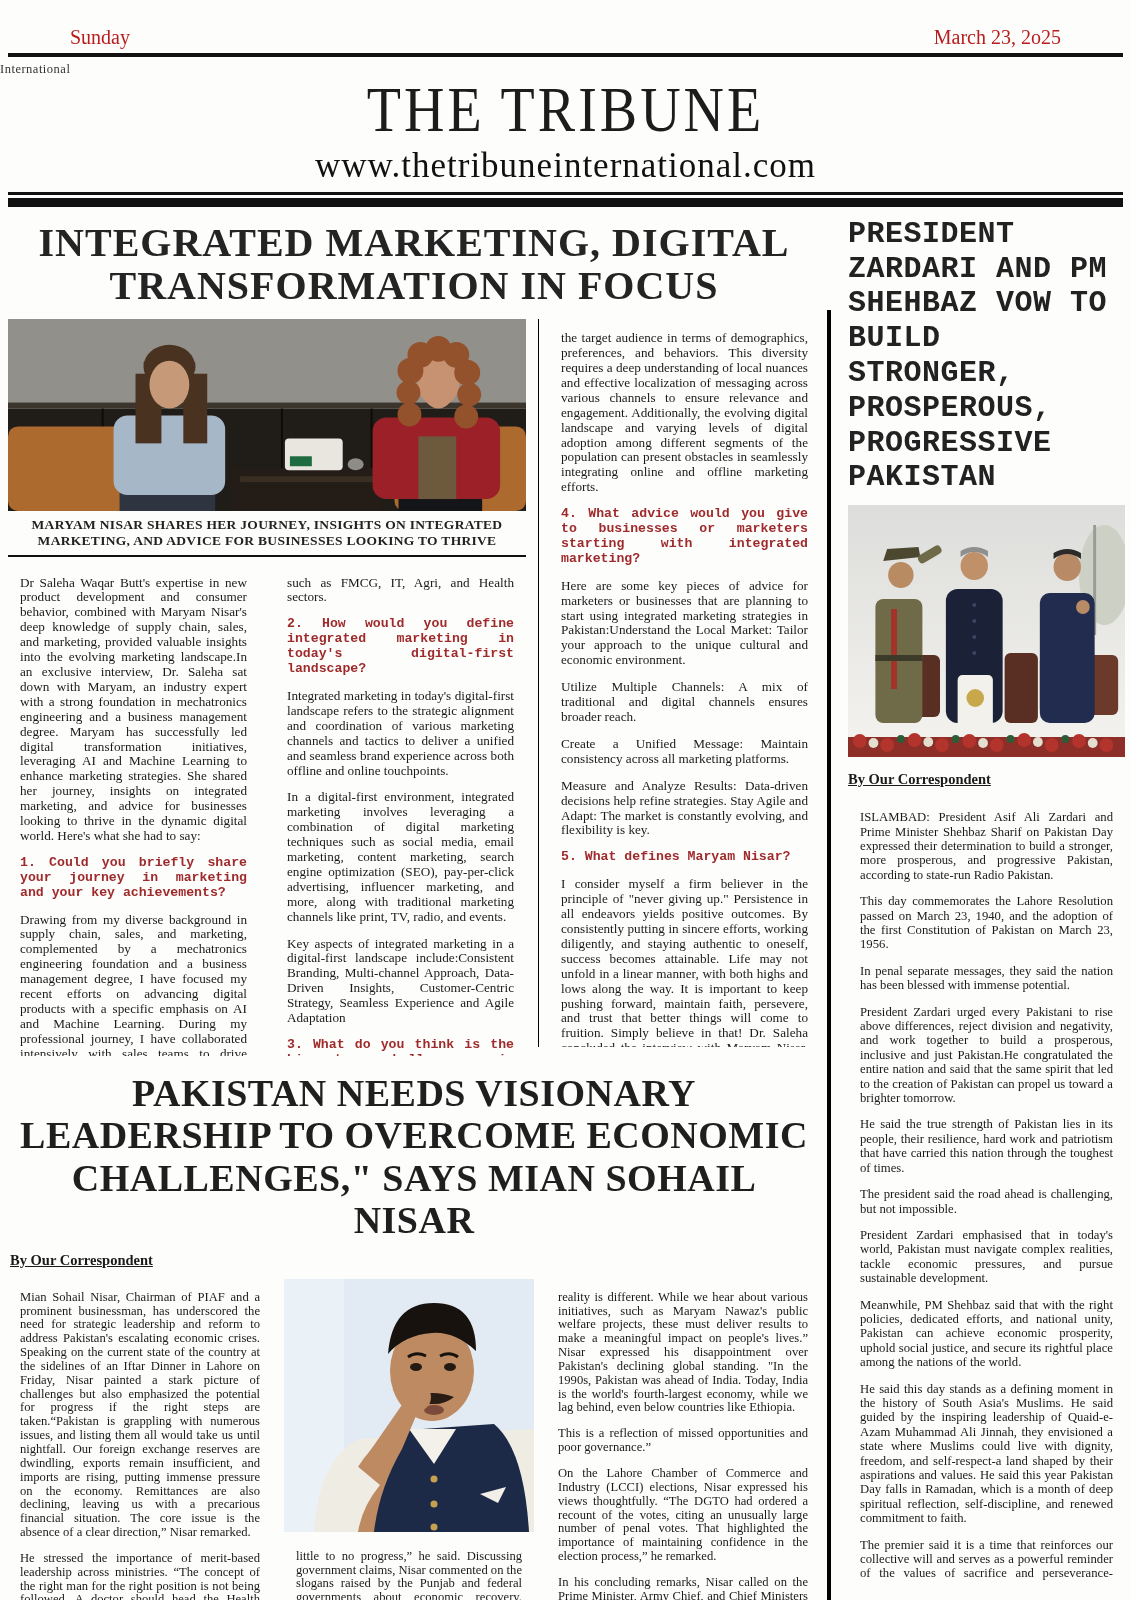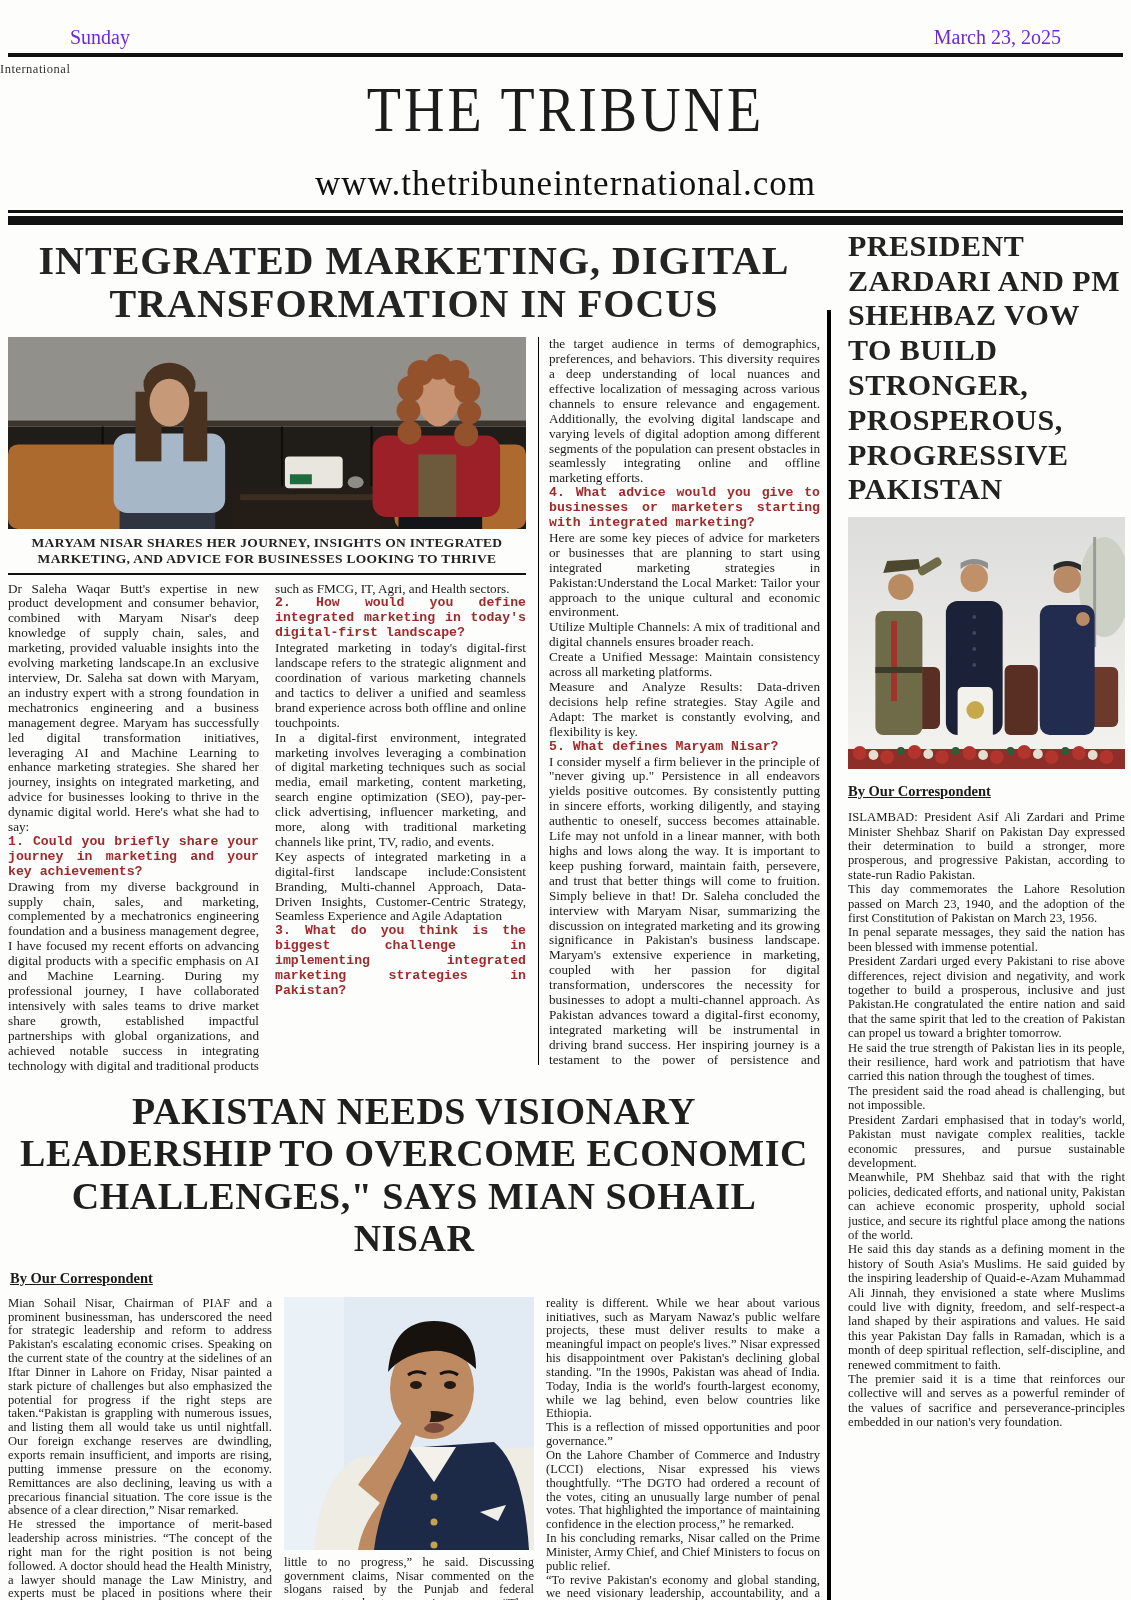--- a/index.html
+++ b/index.html
@@ -4,59 +4,59 @@
 <style>
   * { margin:0; padding:0; box-sizing:border-box; }
   html,body { background:#e9e9e9; }
   .page {
     position:relative; width:1131px; height:1600px; margin:0 auto;
     background:#fdfdfc; color:#1a1a1a; overflow:hidden;
     font-family:"Liberation Serif","DejaVu Serif",serif;
   }
   
   .dateline { display:flex; justify-content:space-between; padding:26px 70px 4px 70px;
-    font-size:20px; color:#6d28d9; }
+    font-size:20px; color:#b91c1c; }
   .rule-a { margin:0 8px; height:2px; border-top:3px solid #111; border-bottom:1px solid #111; }
   .edition { font-size:12.5px; margin-top:5px; color:#333; letter-spacing:.5px; }
   .masthead-title { text-align:center; font-size:56px; font-weight:500; letter-spacing:3px;
     line-height:1.05; color:#1c1c1c; transform:scaleY(1.12); transform-origin:top center; }
-  .website { text-align:center; font-size:35px; letter-spacing:1px; color:#111; margin-top:28px; }
+  .website { text-align:center; font-size:35px; letter-spacing:1px; color:#111; margin-top:10px; }
   .rule-b { margin:6px 8px 0 8px; height:3px; background:#111; }
   .rule-c { margin:3px 8px 0 8px; height:9px; background:#111; }
   
   .content { display:grid; grid-template-columns:812px 289px; column-gap:16px; padding:4px 8px 0 8px; }
   .v-divider { position:absolute; left:827px; top:310px; bottom:0; width:4px;
     border-left:1px solid #000; border-right:3px solid #000; }
   
   .lead-headline { text-align:center; font-size:40px; font-weight:700; letter-spacing:1px;
     line-height:1.08; margin:10px 0 12px 0; color:#242424; }
   .lead-body { display:grid; grid-template-columns:518px 282px; column-gap:12px; }
   .photo { width:100%; overflow:hidden; background:#ccc; }
   .interview-photo { height:192px; }
   .caption { font-weight:700; text-align:center; font-size:13.5px; line-height:1.2;
     margin:6px 4px 5px 4px; letter-spacing:.3px; color:#222; }
   .caption-rule { height:2px; background:#111; margin-bottom:7px; }
   .two-col { display:grid; grid-template-columns:1fr 1fr; column-gap:16px; height:492px; overflow:hidden; }
   .newscol { font-size:13.2px; line-height:1.13; text-align:justify; overflow:hidden; }
-  .newscol p { margin:0; text-indent:0; }
+  .newscol p { margin:12px; text-indent:0; }
   .newscol p.question { color:#9e2a2b; font-weight:700;font-family:Liberation Mono, monospace; }
   .lead-right { border-left:1px solid #000; padding-left:10px; height:728px; }
   
   .bottom-article { margin-top:16px; }
   .bottom-headline { text-align:center; font-size:38px; font-weight:700; letter-spacing:.5px;
     line-height:1.12; margin:6px 0 10px 0; color:#1f1f1f; }
   .byline { font-size:14.5px; font-weight:700; text-decoration:underline; margin:2px 0 10px 2px; }
   .three-col { display:grid; grid-template-columns:264px 250px 274px; column-gap:12px;
     height:372px; overflow:hidden; }
   .three-col .newscol { font-size:12.6px; line-height:1.1; }
   .portrait-photo { height:253px; margin-bottom:6px; }
   
   .main-right { padding-left:12px; }
   .right-headline { font-size:30px; font-weight:700; line-height:1.16; letter-spacing:.5px;
-    color:#222; }
+    margin-top:6px; color:#222;font-family:Liberation Mono, monospace; }
   .ceremony-photo { height:252px; margin-top:10px; }
   .right-byline { margin:14px 0 10px 0; }
   .right-text { font-size:12.7px; line-height:1.135; height:782px; }
   svg { display:block; }
 </style>
 </head>
 <body>
 
 <div class="page">
 

